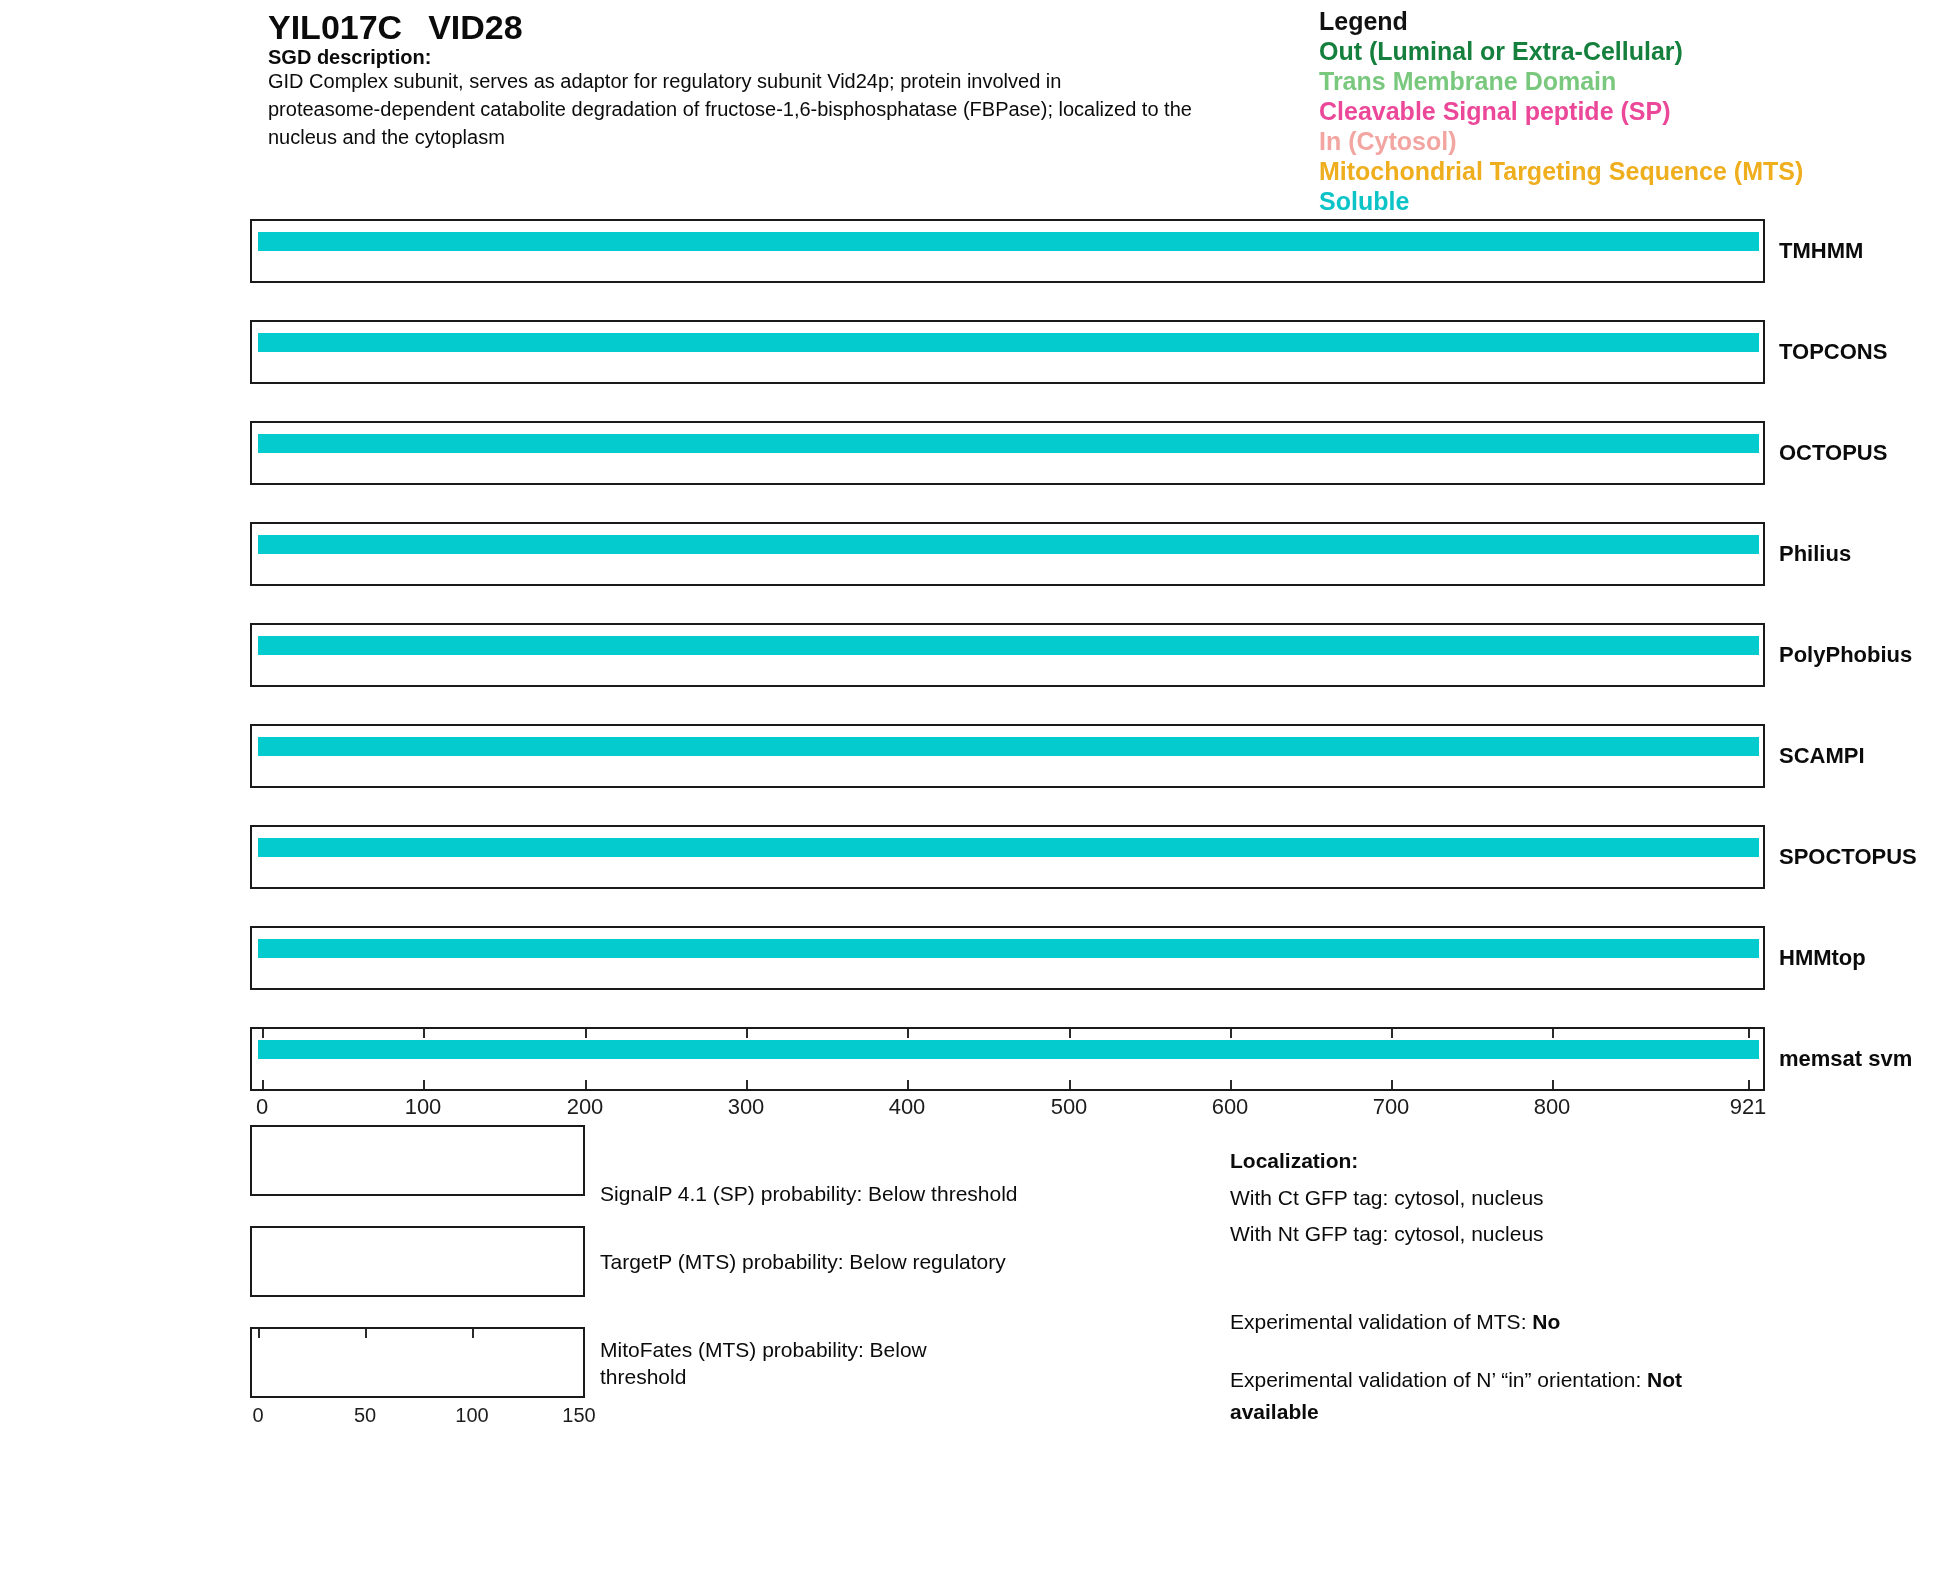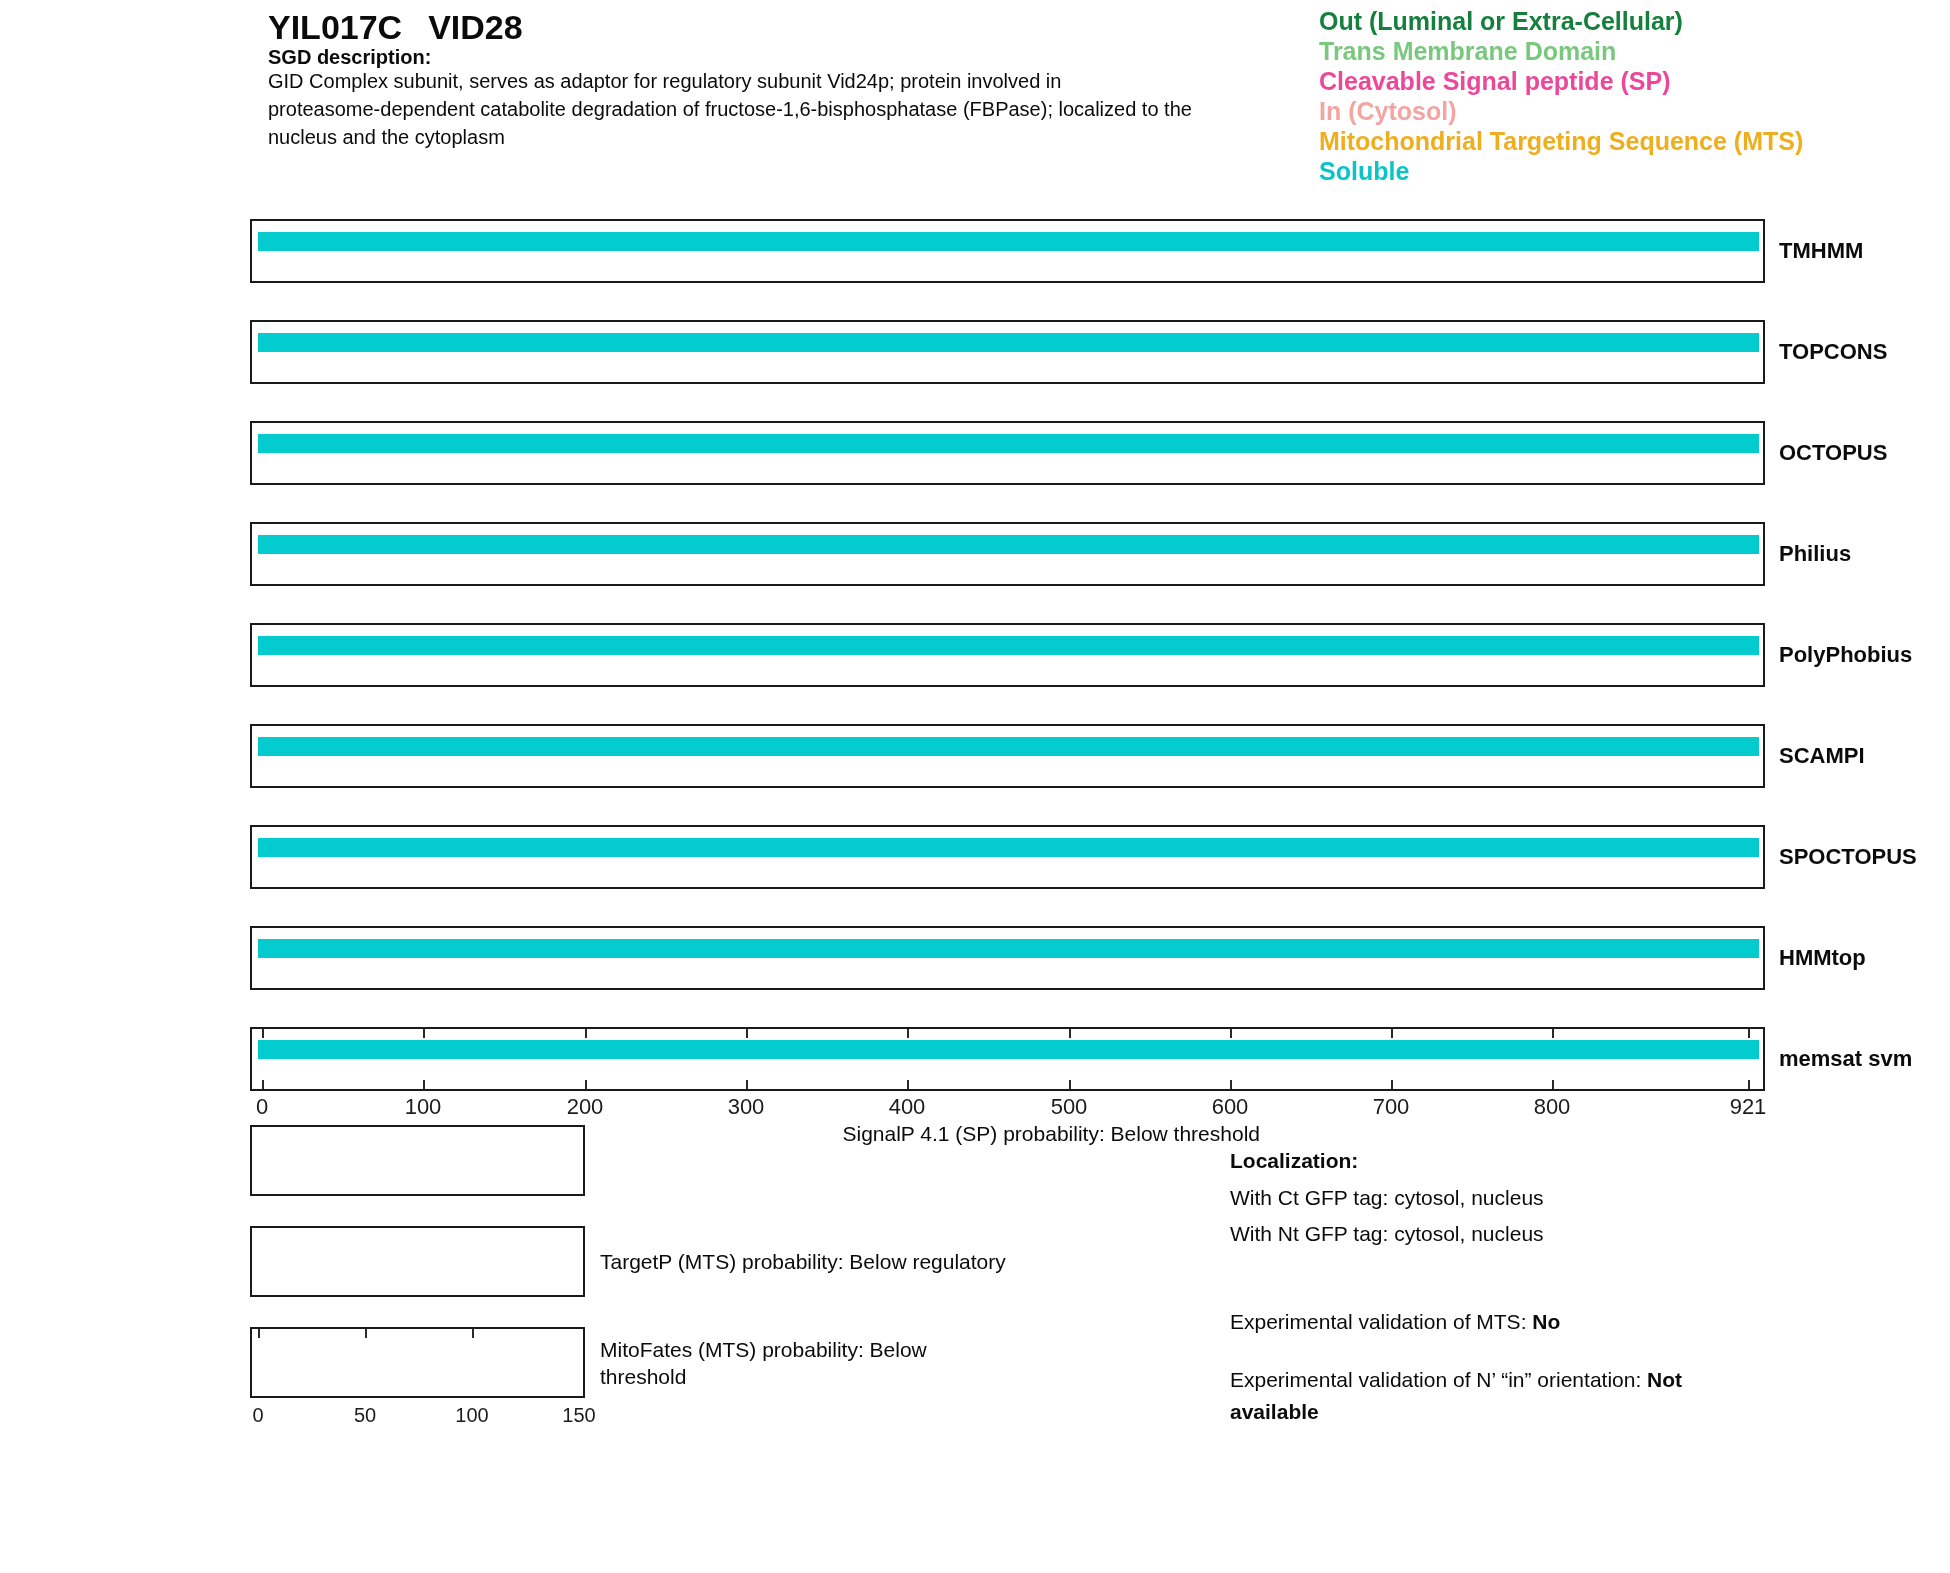--- a/index.html
+++ b/index.html
@@ -44,20 +44,21 @@
 
   <div class="abs page-title">
     <span>YIL017C</span><span class="gene">VID28</span>
   </div>
   <div class="abs sgd-heading">SGD description:</div>
   <div class="abs desc-line" style="top:70px;">GID Complex subunit, serves as adaptor for regulatory subunit Vid24p; protein involved in</div>
   <div class="abs desc-line" style="top:98px;">proteasome-dependent catabolite degradation of fructose-1,6-bisphosphatase (FBPase); localized to the</div>
   <div class="abs desc-line" style="top:126px;">nucleus and the cytoplasm</div>
 
   <div class="abs legend">
+    <div class="legend-title">Legend</div>
     <div class="legend-item" style="color: #15803d;">Out (Luminal or Extra-Cellular)</div>
     <div class="legend-item" style="color: rgb(121, 200, 126);">Trans Membrane Domain</div>
     <div class="legend-item" style="color: #ec4899;">Cleavable Signal peptide (SP)</div>
     <div class="legend-item" style="color: rgb(242, 165, 161);">In (Cytosol)</div>
     <div class="legend-item" style="color: rgb(239, 174, 29);">Mitochondrial Targeting Sequence (MTS)</div>
     <div class="legend-item" style="color: rgb(12, 196, 200);">Soluble</div>
   </div>
 
   <div class="abs track-box" style="top:219px;">
       <div class="bar" style="background: rgb(3, 203, 206);"></div>
@@ -131,21 +132,21 @@
     <span style="left:494px">300</span>
     <span style="left:655px">400</span>
     <span style="left:817px">500</span>
     <span style="left:978px">600</span>
     <span style="left:1139px">700</span>
     <span style="left:1300px">800</span>
     <span style="left:1496px">921</span>
   </div>
 
   <div class="abs pbox" style="top:1125px;"></div>
-  <div class="abs plabel" style="top:1098px;text-align:right;">
+  <div class="abs plabel" style="top:1158px;">
     <span>SignalP 4.1 (SP) probability: Below threshold</span>
   </div>
 
   <div class="abs pbox" style="top:1226px;"></div>
   <div class="abs plabel" style="top:1226px;">
     <span>TargetP (MTS) probability: Below regulatory</span>
   </div>
 
   <div class="abs pbox" style="top:1327px;">
     <div class="tick top" style="left:6px"></div>

